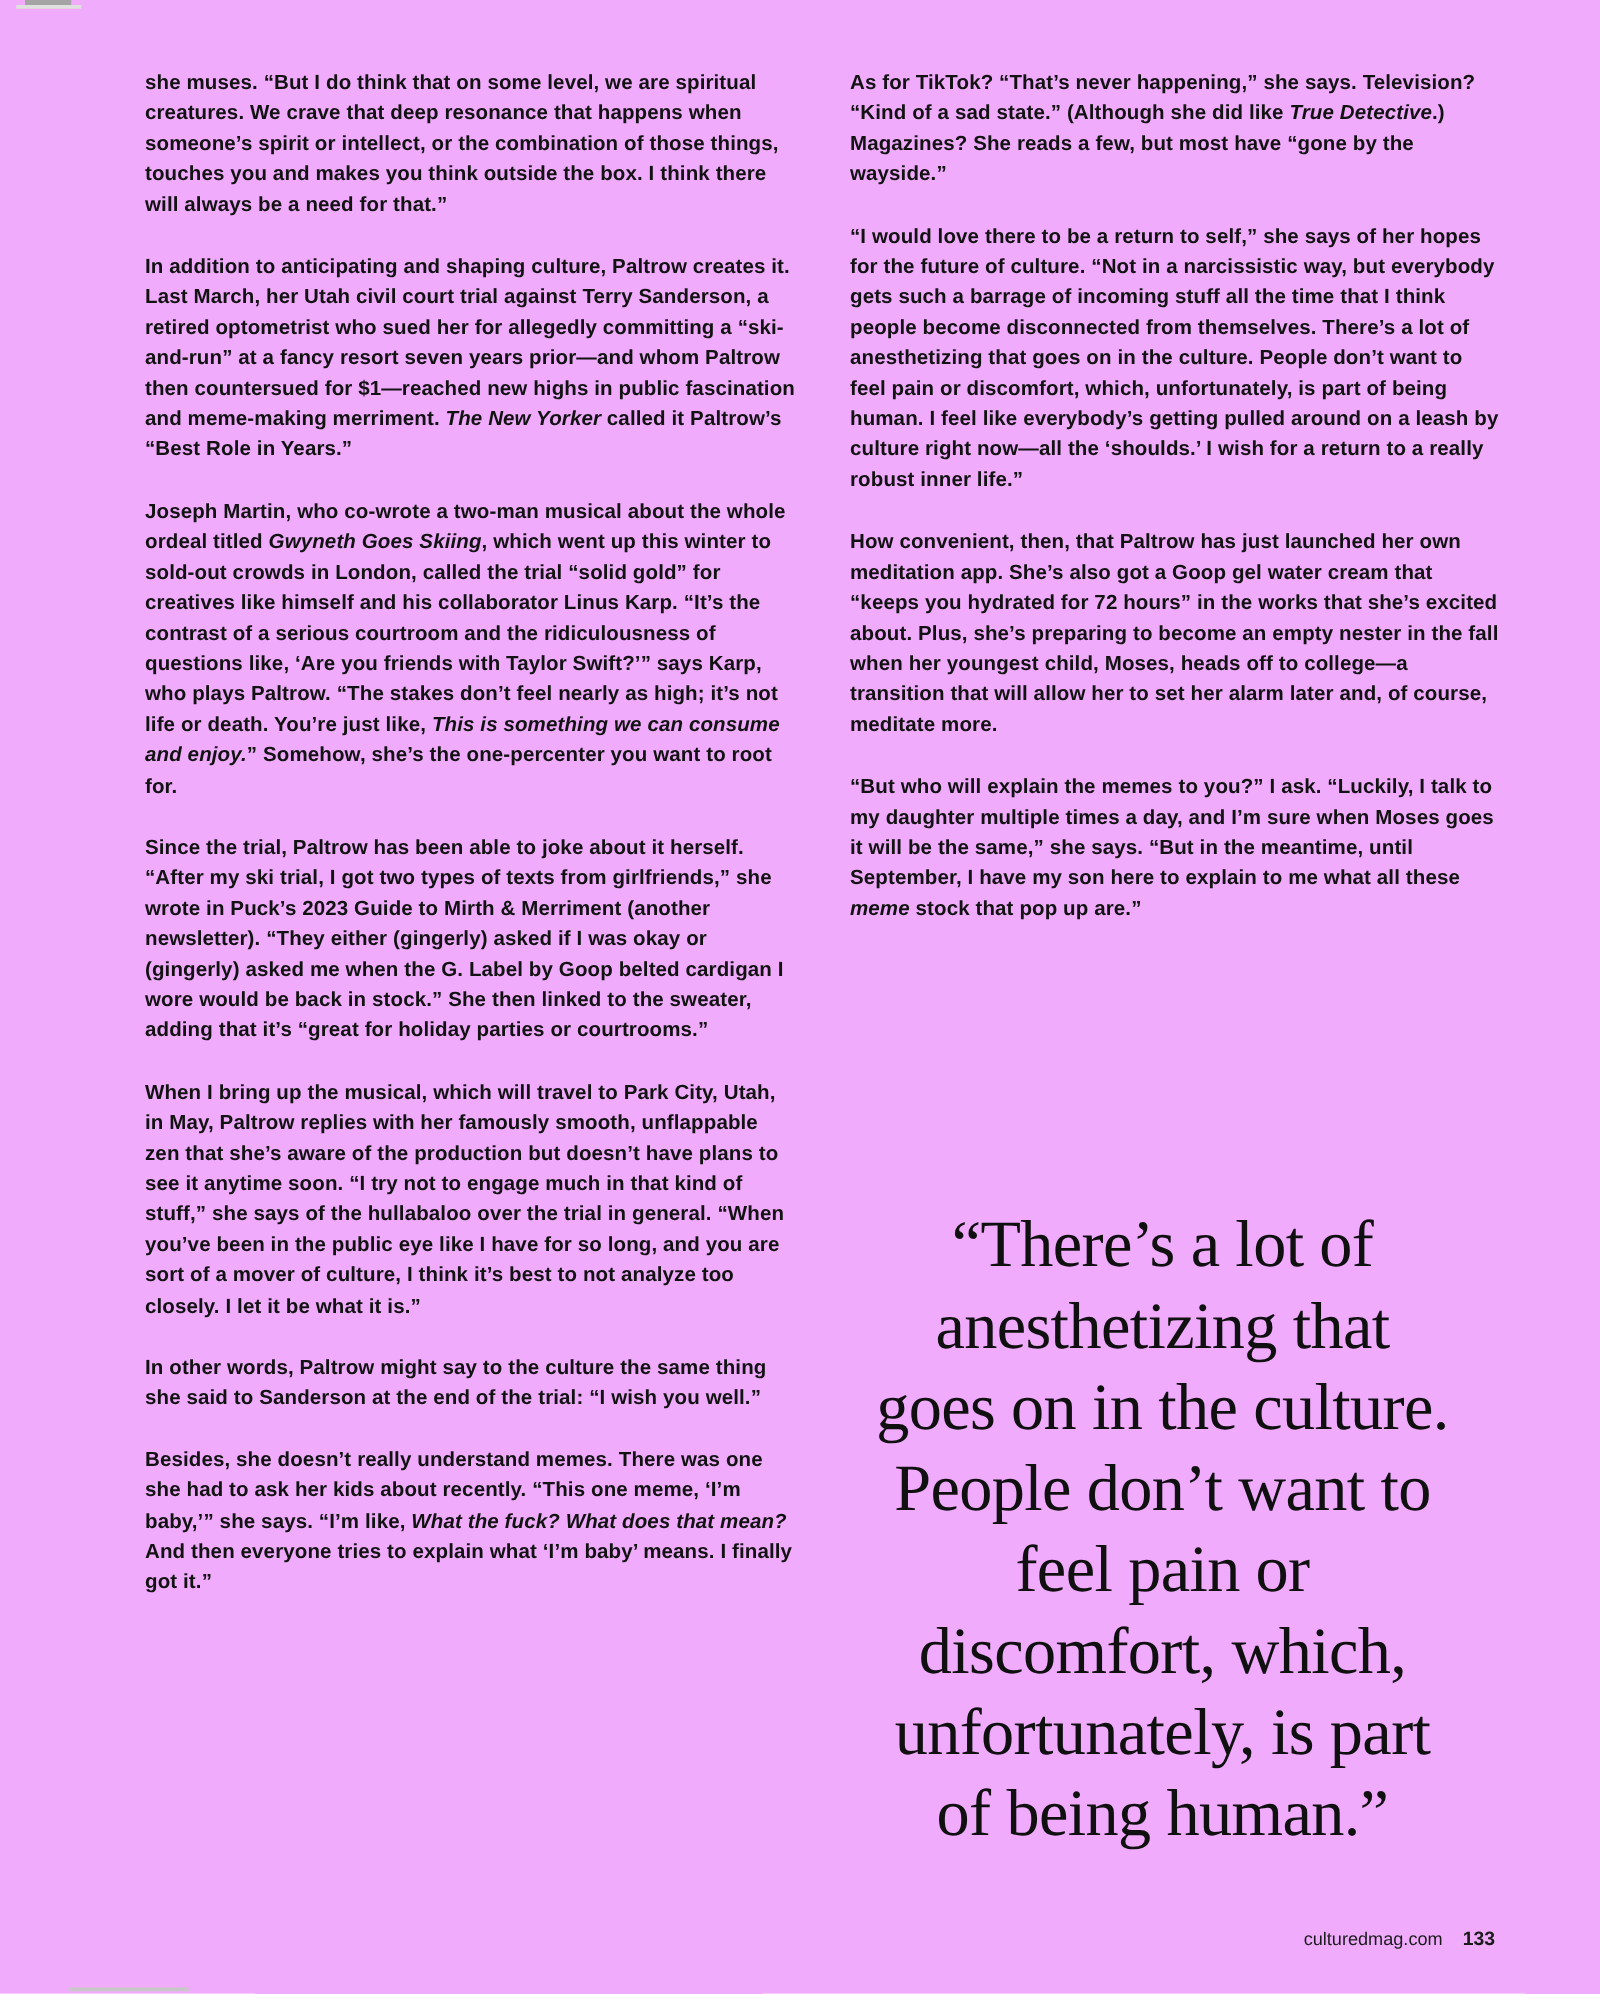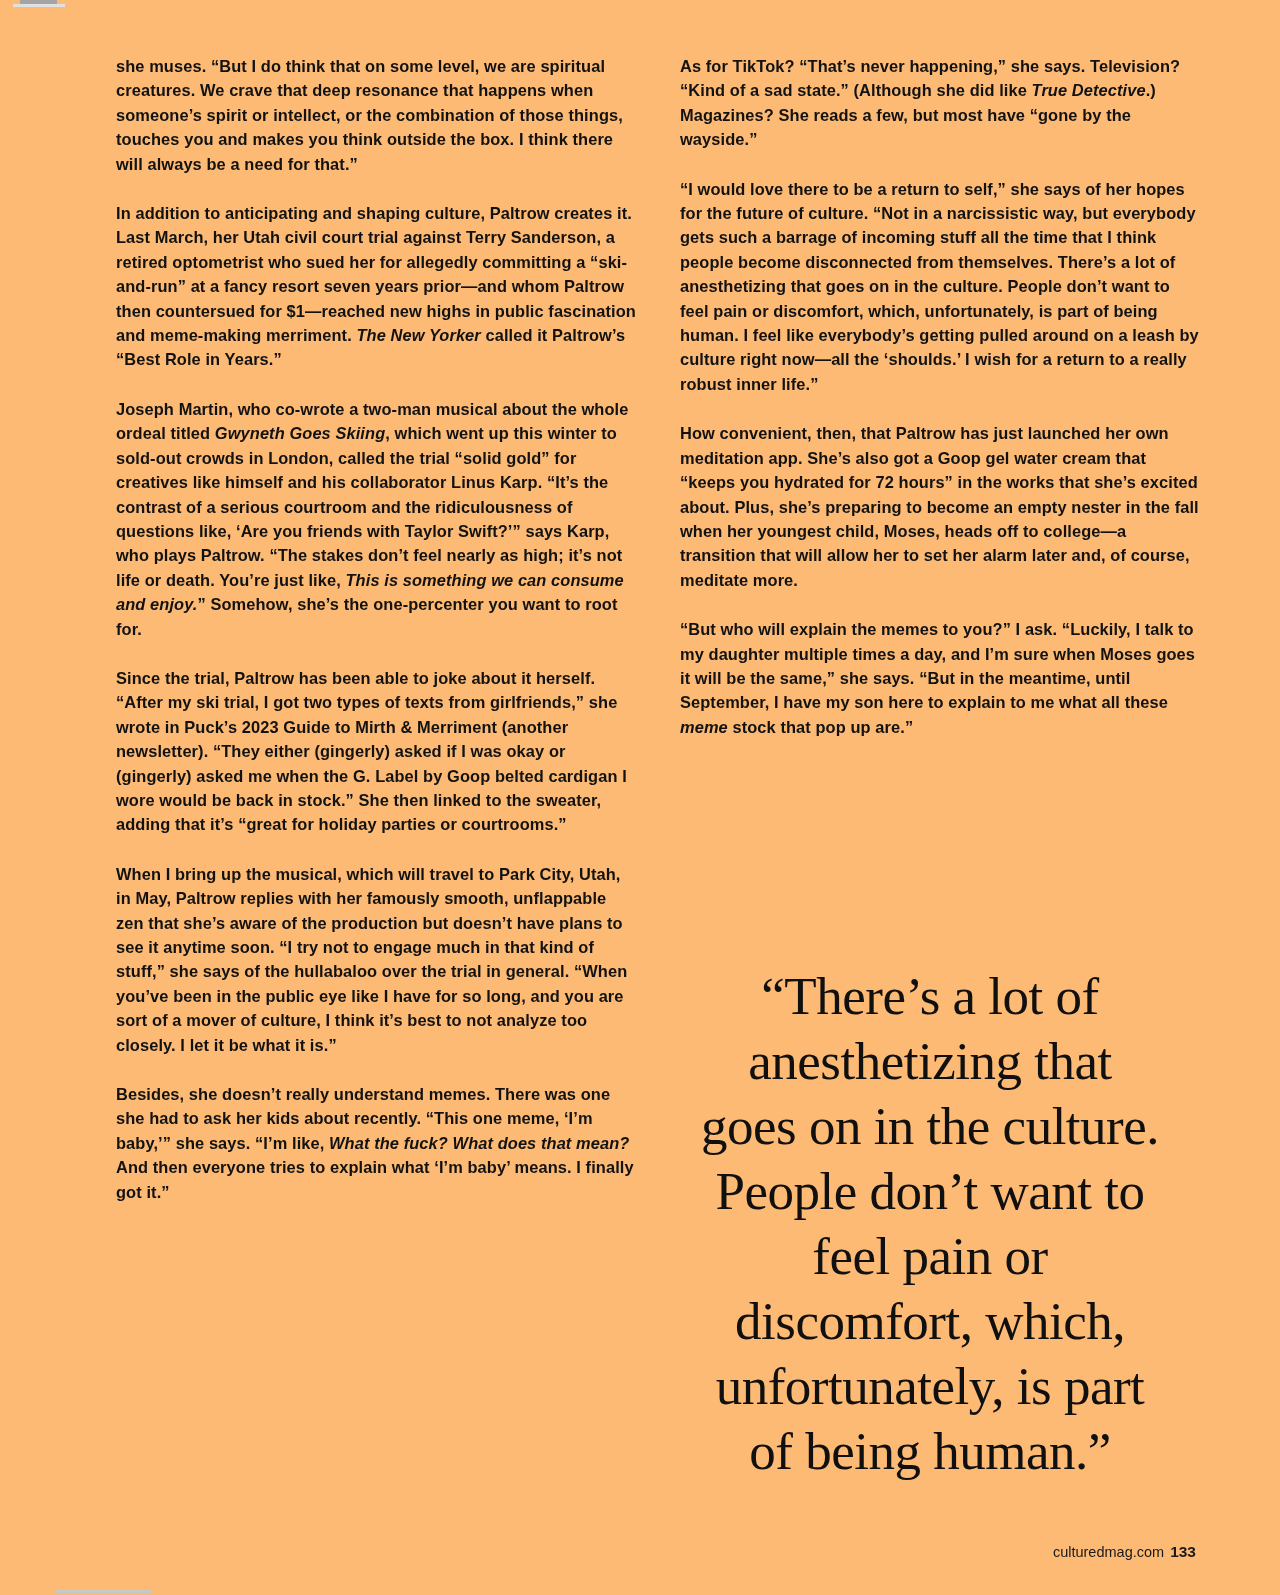--- a/index.html
+++ b/index.html
@@ -4,21 +4,21 @@
 <style>
   html, body {
     margin: 0;
     padding: 0;
     background: #ffffff;
   }
   #page {
     position: relative;
     width: 1280px;
     height: 1595px;
-    background: #fdba74;
+    background: #f0abfc;
     overflow: hidden;
     font-family: "Liberation Sans", sans-serif;
   }
   .col {
     position: absolute;
     top: 54px;
     width: 522px;
   }
   .col-left  { left: 116px; }
   .col-right { left: 680px; }
@@ -59,41 +59,42 @@
     line-height: 18px;
     color: #1a1a1a;
     white-space: nowrap;
   }
   .page-footer .site {
     font-weight: 400;
   }
   .page-footer .num {
     font-weight: 700;
     font-size: 15.5px;
-    margin-left: 6px;
+    margin-left: 16px;
   }
   .artifact { position: absolute; }
   .artifact-top-a    { left: 20px;  top: 0;      width: 37px; height: 4px; background: #a4a4a4; }
   .artifact-top-b    { left: 13px;  top: 4px;    width: 52px; height: 3px; background: #e0e0e0; }
   .artifact-bottom   { left: 55px;  top: 1590px; width: 96px; height: 3px; background: #c8c8c8; }
 </style>
 </head>
 <body>
 
 <div id="page">
 
   <div class="artifact artifact-top-a"></div>
   <div class="artifact artifact-top-b"></div>
 
   <div class="col col-left">
       <p><span>she muses. “But I do think that on some level, we are spiritual creatures. We crave that deep resonance that happens when someone’s spirit or intellect, or the combination of those things, touches you and makes you think outside the box. I think there will always be a need for that.”</span></p>
       <p><span>In addition to anticipating and shaping culture, Paltrow creates it. Last March, her Utah civil court trial against Terry Sanderson, a retired optometrist who sued her for allegedly committing a “ski-and-run” at a fancy resort seven years prior—and whom Paltrow then countersued for $1—reached new highs in public fascination and meme-making merriment. </span><em>The New Yorker</em><span> called it Paltrow’s “Best Role in Years.”</span></p>
       <p><span>Joseph Martin, who co-wrote a two-man musical about the whole ordeal titled </span><em>Gwyneth Goes Skiing</em><span>, which went up this winter to sold-out crowds in London, called the trial “solid gold” for creatives like himself and his collaborator Linus Karp. “It’s the contrast of a serious courtroom and the ridiculousness of questions like, ‘Are you friends with Taylor Swift?’” says Karp, who plays Paltrow. “The stakes don’t feel nearly as high; it’s not life or death. You’re just like, </span><em>This is something we can consume and enjoy.</em><span>” Somehow, she’s the one-percenter you want to root for.</span></p>
       <p><span>Since the trial, Paltrow has been able to joke about it herself. “After my ski trial, I got two types of texts from girlfriends,” she wrote in Puck’s 2023 Guide to Mirth &amp; Merriment (another newsletter). “They either (gingerly) asked if I was okay or (gingerly) asked me when the G. Label by Goop belted cardigan I wore would be back in stock.” She then linked to the sweater, adding that it’s “great for holiday parties or courtrooms.”</span></p>
       <p><span>When I bring up the musical, which will travel to Park City, Utah, in May, Paltrow replies with her famously smooth, unflappable zen that she’s aware of the production but doesn’t have plans to see it anytime soon. “I try not to engage much in that kind of stuff,” she says of the hullabaloo over the trial in general. “When you’ve been in the public eye like I have for so long, and you are sort of a mover of culture, I think it’s best to not analyze too closely. I let it be what it is.”</span></p>
+      <p><span>In other words, Paltrow might say to the culture the same thing she said to Sanderson at the end of the trial: “I wish you well.”</span></p>
       <p><span>Besides, she doesn’t really understand memes. There was one she had to ask her kids about recently. “This one meme, ‘I’m baby,’” she says. “I’m like, </span><em>What the fuck? What does that mean?</em><span> And then everyone tries to explain what ‘I’m baby’ means. I finally got it.”</span></p>
     </div>
 
   <div class="col col-right">
       <p><span>As for TikTok? “That’s never happening,” she says. Television? “Kind of a sad state.” (Although she did like </span><em>True Detective</em><span>.) Magazines? She reads a few, but most have “gone by the wayside.”</span></p>
       <p><span>“I would love there to be a return to self,” she says of her hopes for the future of culture. “Not in a narcissistic way, but everybody gets such a barrage of incoming stuff all the time that I think people become disconnected from themselves. There’s a lot of anesthetizing that goes on in the culture. People don’t want to feel pain or discomfort, which, unfortunately, is part of being human. I feel like everybody’s getting pulled around on a leash by culture right now—all the ‘shoulds.’ I wish for a return to a really robust inner life.”</span></p>
       <p><span>How convenient, then, that Paltrow has just launched her own meditation app. She’s also got a Goop gel water cream that “keeps you hydrated for 72 hours” in the works that she’s excited about. Plus, she’s preparing to become an empty nester in the fall when her youngest child, Moses, heads off to college—a transition that will allow her to set her alarm later and, of course, meditate more.</span></p>
       <p><span>“But who will explain the memes to you?” I ask. “Luckily, I talk to my daughter multiple times a day, and I’m sure when Moses goes it will be the same,” she says. “But in the meantime, until September, I have my son here to explain to me what all these </span><em>meme</em><span> stock that pop up are.”</span></p>
     </div>
 

